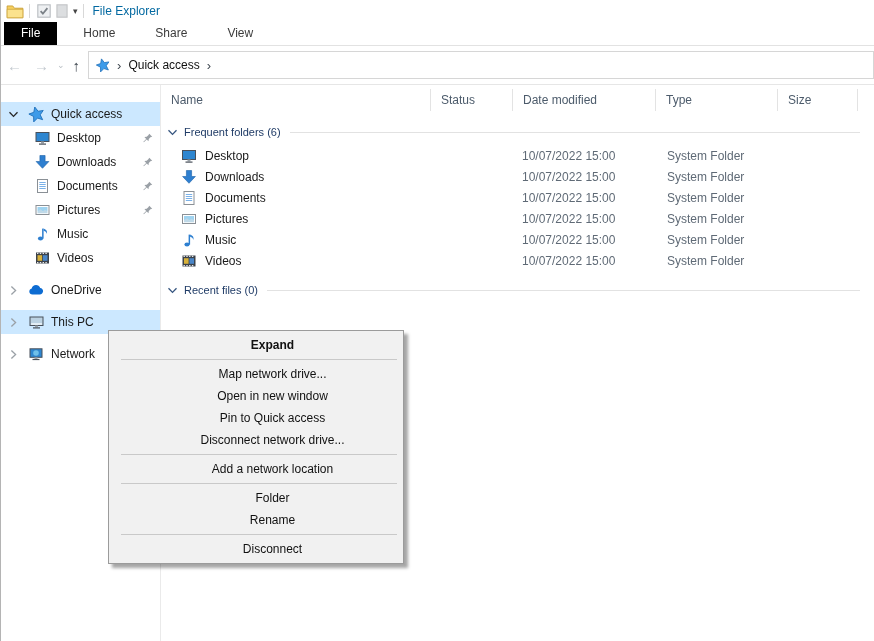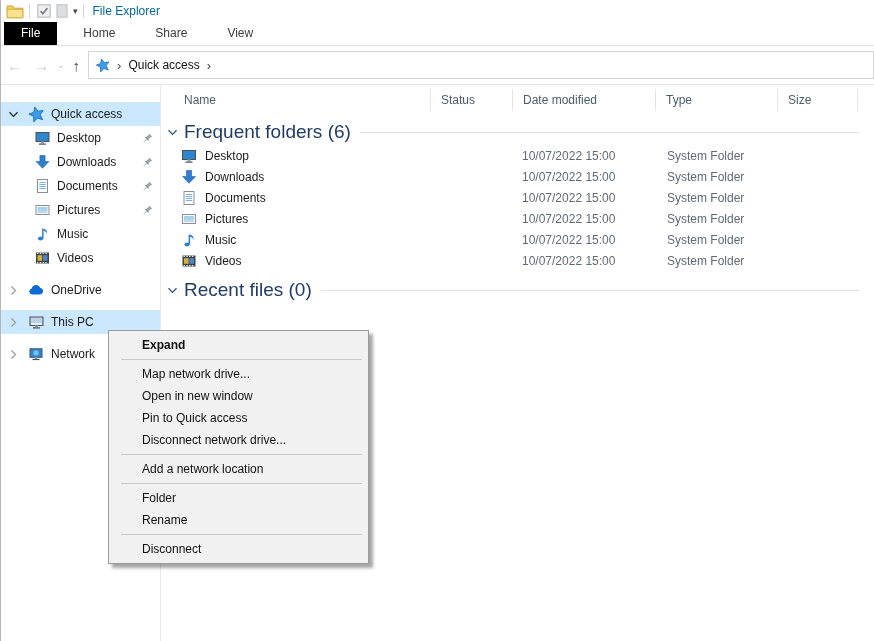--- a/index.html
+++ b/index.html
@@ -44,38 +44,38 @@
   .srow .ic{width:17px;height:16px;margin-right:6px;flex:0 0 auto;}
   .srow .pin{position:absolute;right:6px;width:13px;height:13px;}
   .sgap{height:8px;}
 
   
   .main{position:absolute;top:85px;left:161px;right:0;bottom:0;}
   .grid{display:grid;grid-template-columns:269px 82px 143px 122px 80px;}
   .colhead{margin-top:4px;height:22px;}
   .colhead .hc{font-size:12px;color:#4c5b6b;border-right:1px solid #e3e3e3;display:flex;
                align-items:center;padding-left:10px;box-sizing:border-box;}
-  .colhead .hc.first{padding-left:22px;}
+  .colhead .hc.first{padding-left:9px;}
   .ghdr{display:flex;align-items:center;height:20px;margin-top:11px;padding-left:5px;}
   .ghdr.recent{margin-top:9px;}
   .ghdr .chev{width:11px;height:11px;margin-right:6px;}
-  .ghdr .gtxt{font-size:19px;color:#1f3b66;}
+  .ghdr .gtxt{font-size:11px;color:#1f3b66;}
   .ghdr .gline{flex:1;border-top:1px solid #e2e2e2;margin-left:9px;margin-right:14px;}
   .rows{margin-top:3px;}
   .frow{height:21px;align-items:center;}
   .fname{display:flex;align-items:center;padding-left:19px;font-size:12px;color:#1a1a1a;}
   .fname .ic{width:16px;height:16px;margin-right:8px;flex:0 0 auto;}
   .fmeta{font-size:12px;color:#5f6a76;display:flex;align-items:center;}
   .fdate{padding-left:9px;}
   .ftype{padding-left:11px;}
 
   
-  .cmenu{position:absolute;left:107px;top:330px;width:261px;background:#f1f1f1;
+  .cmenu{position:absolute;left:107px;top:330px;width:296px;background:#f1f1f1;
          border:1px solid #9b9b9b;box-shadow:4px 4px 3px rgba(0,0,0,0.35);
-         padding:3px 0;box-sizing:border-box;z-index:10;}
+         padding:3px 0;box-sizing:border-box;z-index:10;text-align:center;}
   .cmi{height:22px;line-height:22px;padding-left:33px;font-size:12px;color:#111;}
   .cmi.default{font-weight:bold;}
   .csep{border-top:1px solid #c9c9c9;margin:3px 6px 3px 12px;}
 </style>
 </head>
 <body>
 
 <svg width="0" height="0" style="position:absolute" aria-hidden="true">
   <defs>
     <symbol id="i-folder" viewBox="0 0 16 16">

